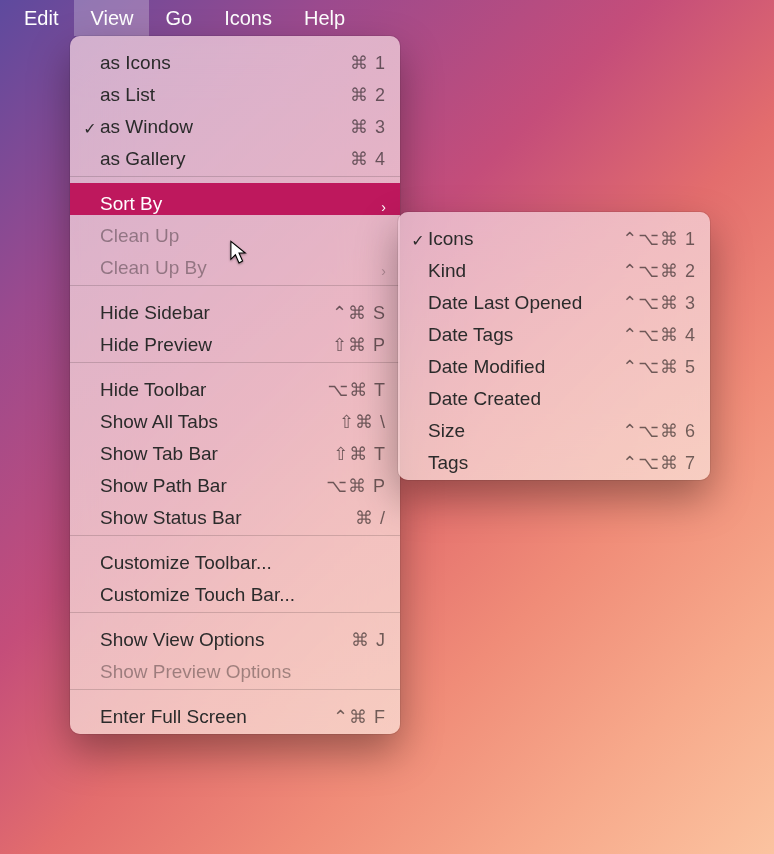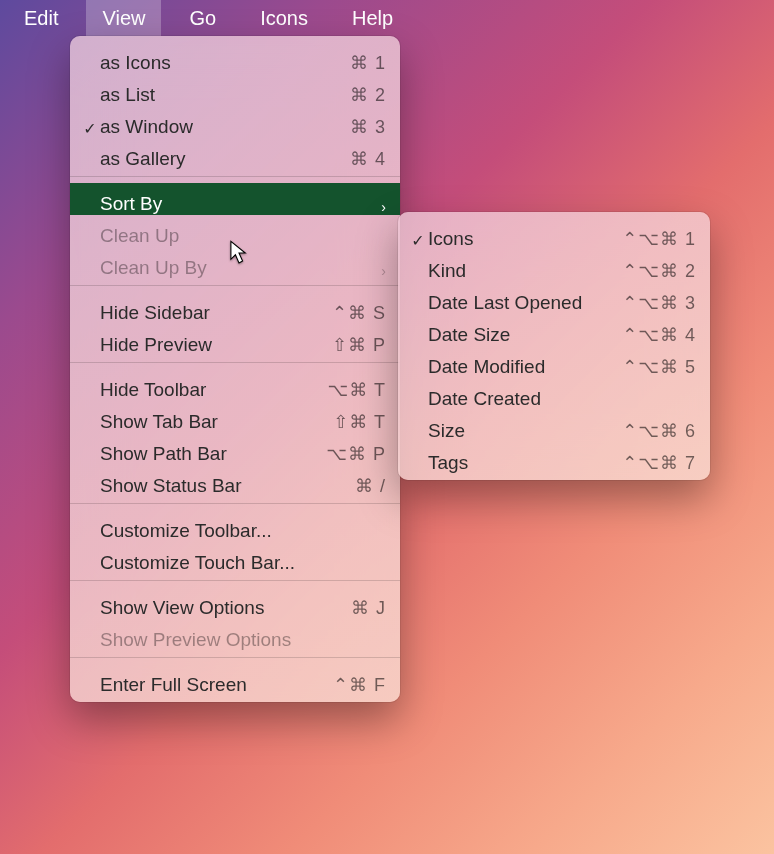--- a/index.html
+++ b/index.html
@@ -8,21 +8,21 @@
   background: linear-gradient(135deg, #5e4a9e 0%, #9b4a8e 20%, #c44d7a 40%, #e36d6d 55%, #f08c78 70%, #f7a98b 85%, #fbc3a0 100%);
   position: relative;
 }
 .menubar {
   height: 36px;
   display: flex;
   align-items: center;
   padding: 0 8px 0 8px;
   color: #fff;
   font-size: 20px;
-  gap: 12px;
+  gap: 0;
 }
 .menubar .mb-item {
   padding: 4px 16px;
   height: 36px;
   display: flex;
   align-items: center;
   border-radius: 0;
 }
 .menubar .mb-item.active {
   background: rgba(255,255,255,0.25);
@@ -56,21 +56,21 @@
   font-size: 19px;
 }
 .row {
   display: flex;
   align-items: flex-end;
   height: 32px;
   padding: 0 14px 0 10px;
   position: relative;
 }
 .row.highlight {
-  background: #14532d;
+  background: #be185d;
   color: #fff;
 }
 .row.disabled { color: rgba(0,0,0,0.35); }
 .checkcol {
   width: 20px;
   text-align: center;
   font-size: 16px;
   flex: 0 0 20px;
 }
 .label { flex: 1 1 auto; white-space: nowrap; }
@@ -187,20 +187,25 @@
       <span class="shortcut">⇧⌘ P</span>
     </div>
     <div class="sep"></div>
     <div class="row">
       <span class="checkcol"></span>
       <span class="label">Hide Toolbar</span>
       <span class="shortcut">⌥⌘ T</span>
     </div>
     <div class="row">
       <span class="checkcol"></span>
+      <span class="label">Show All Tabs</span>
+      <span class="shortcut">⇧⌘ \</span>
+    </div>
+    <div class="row">
+      <span class="checkcol"></span>
       <span class="label">Show Tab Bar</span>
       <span class="shortcut">⇧⌘ T</span>
     </div>
     <div class="row">
       <span class="checkcol"></span>
       <span class="label">Show Path Bar</span>
       <span class="shortcut">⌥⌘ P</span>
     </div>
     <div class="row">
       <span class="checkcol"></span>
@@ -245,21 +250,21 @@
       <span class="label">Kind</span>
       <span class="shortcut">⌃⌥⌘ 2</span>
     </div>
     <div class="row">
       <span class="checkcol"></span>
       <span class="label">Date Last Opened</span>
       <span class="shortcut">⌃⌥⌘ 3</span>
     </div>
     <div class="row">
       <span class="checkcol"></span>
-      <span class="label">Date Size</span>
+      <span class="label">Date Tags</span>
       <span class="shortcut">⌃⌥⌘ 4</span>
     </div>
     <div class="row">
       <span class="checkcol"></span>
       <span class="label">Date Modified</span>
       <span class="shortcut">⌃⌥⌘ 5</span>
     </div>
     <div class="row">
       <span class="checkcol"></span>
       <span class="label">Date Created</span>

